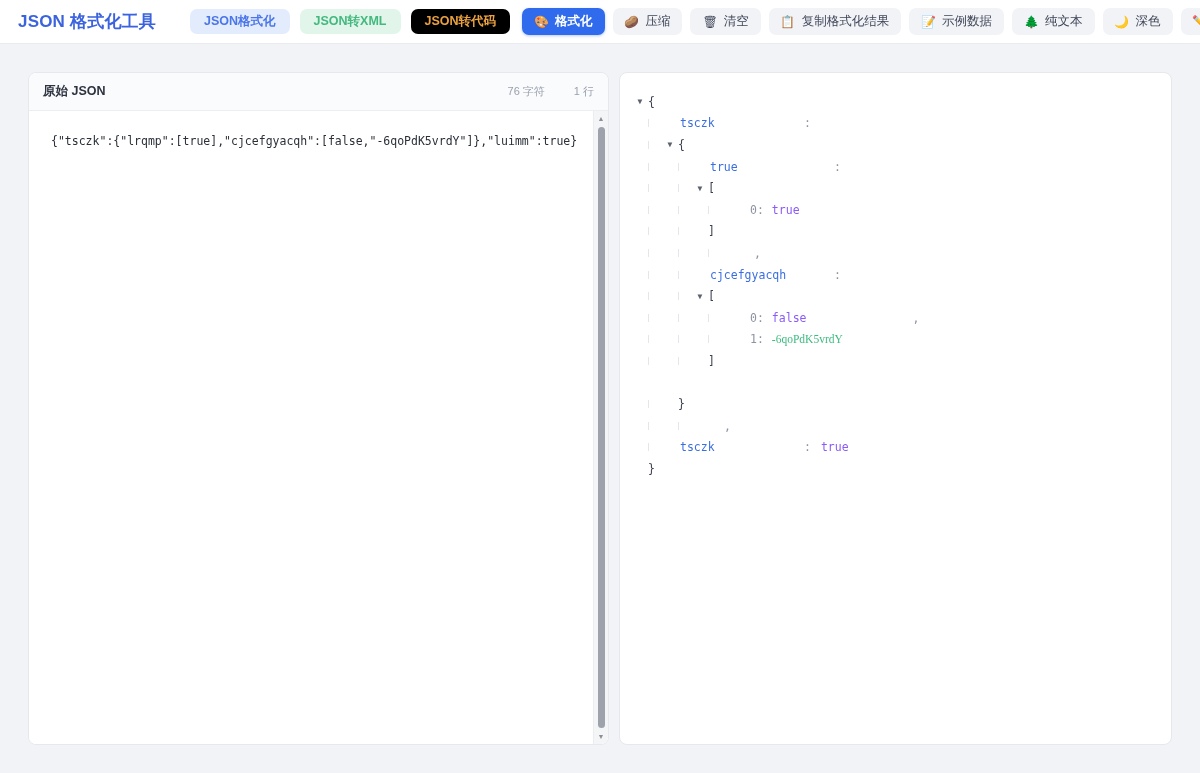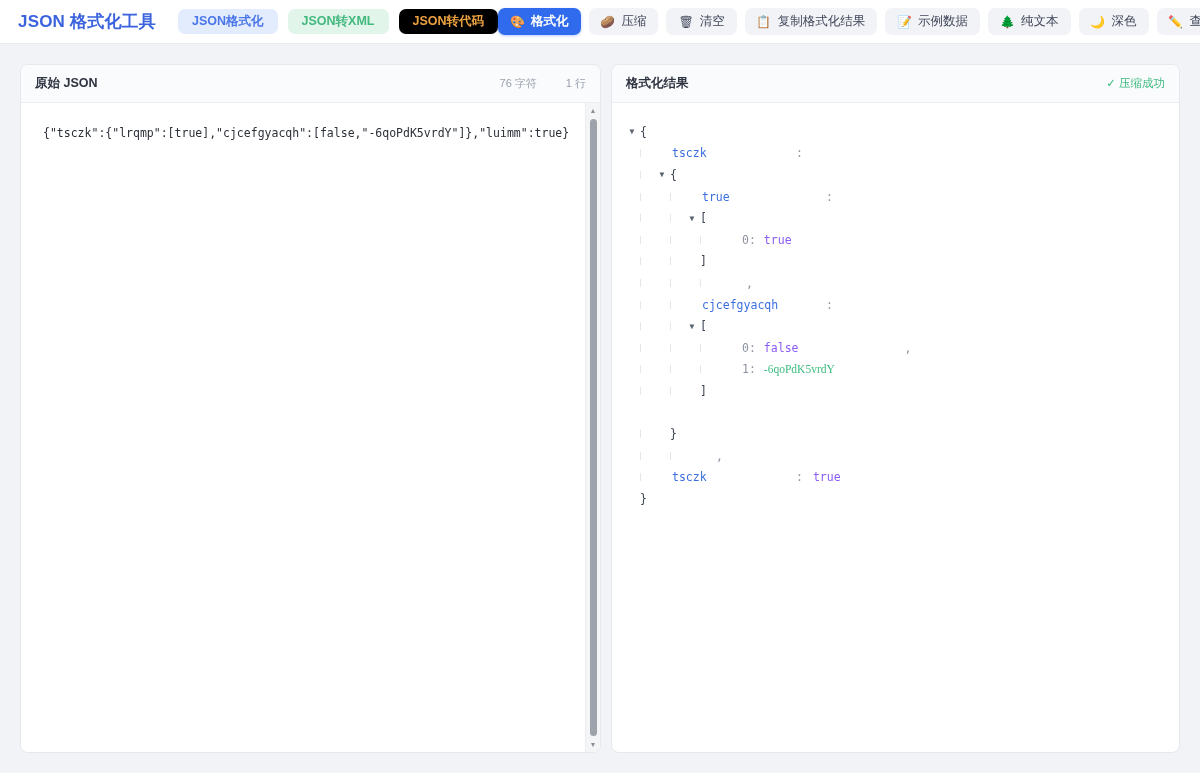--- a/index.html
+++ b/index.html
@@ -12,21 +12,21 @@
   }
 
   
   .topbar {
     height: 44px;
     background: #ffffff;
     border-bottom: 1px solid #e8eaee;
     display: flex;
     align-items: center;
     padding: 0 8px 0 18px;
-    gap: 0;
+    gap: 12px;
     position: relative;
   }
   .brand {
     font-size: 17px;
     font-weight: bold;
     color: #3b63de;
     letter-spacing: .2px;
     white-space: nowrap;
     margin-right: 22px;
   }
@@ -70,21 +70,21 @@
     background: #2f6bec;
     color: #ffffff;
     font-weight: bold;
     box-shadow: 0 1px 3px rgba(47,107,236,.35);
   }
 
   
   .main {
     display: flex;
     gap: 10px;
-    padding: 20px;
+    padding: 28px;
     height: calc(773px - 44px);
   }
   .panel {
     background: #ffffff;
     border: 1px solid #e6e8ed;
     border-radius: 8px;
     display: flex;
     flex-direction: column;
     overflow: hidden;
   }
@@ -254,26 +254,20 @@
       <div class="editor-text">{"tsczk":{"lrqmp":[true],"cjcefgyacqh":[false,"-6qoPdK5vrdY"]},"luimm":true}</div>
       <div class="vscroll">
         <div class="arrow up">▲</div>
         <div class="thumb"></div>
         <div class="arrow down">▼</div>
       </div>
     </div>
   </div>
 
   <div class="panel right">
-    <div class="panel-head">
-      <div class="panel-title">格式化结果</div>
-      <div class="head-right">
-        <span class="status-ok">✓ 压缩成功</span>
-      </div>
-    </div>
     <div class="tree" id="tree">
         <div class="row">
           <span class="indent" style="width: 0px;"></span>
           <span class="tog">▼</span>
           <span class="brace">{</span>
         </div>
         <div class="row">
           <span class="indent" style="width: 30px;">
             <span class="guide" style="left: 14px;"></span>
           </span>

